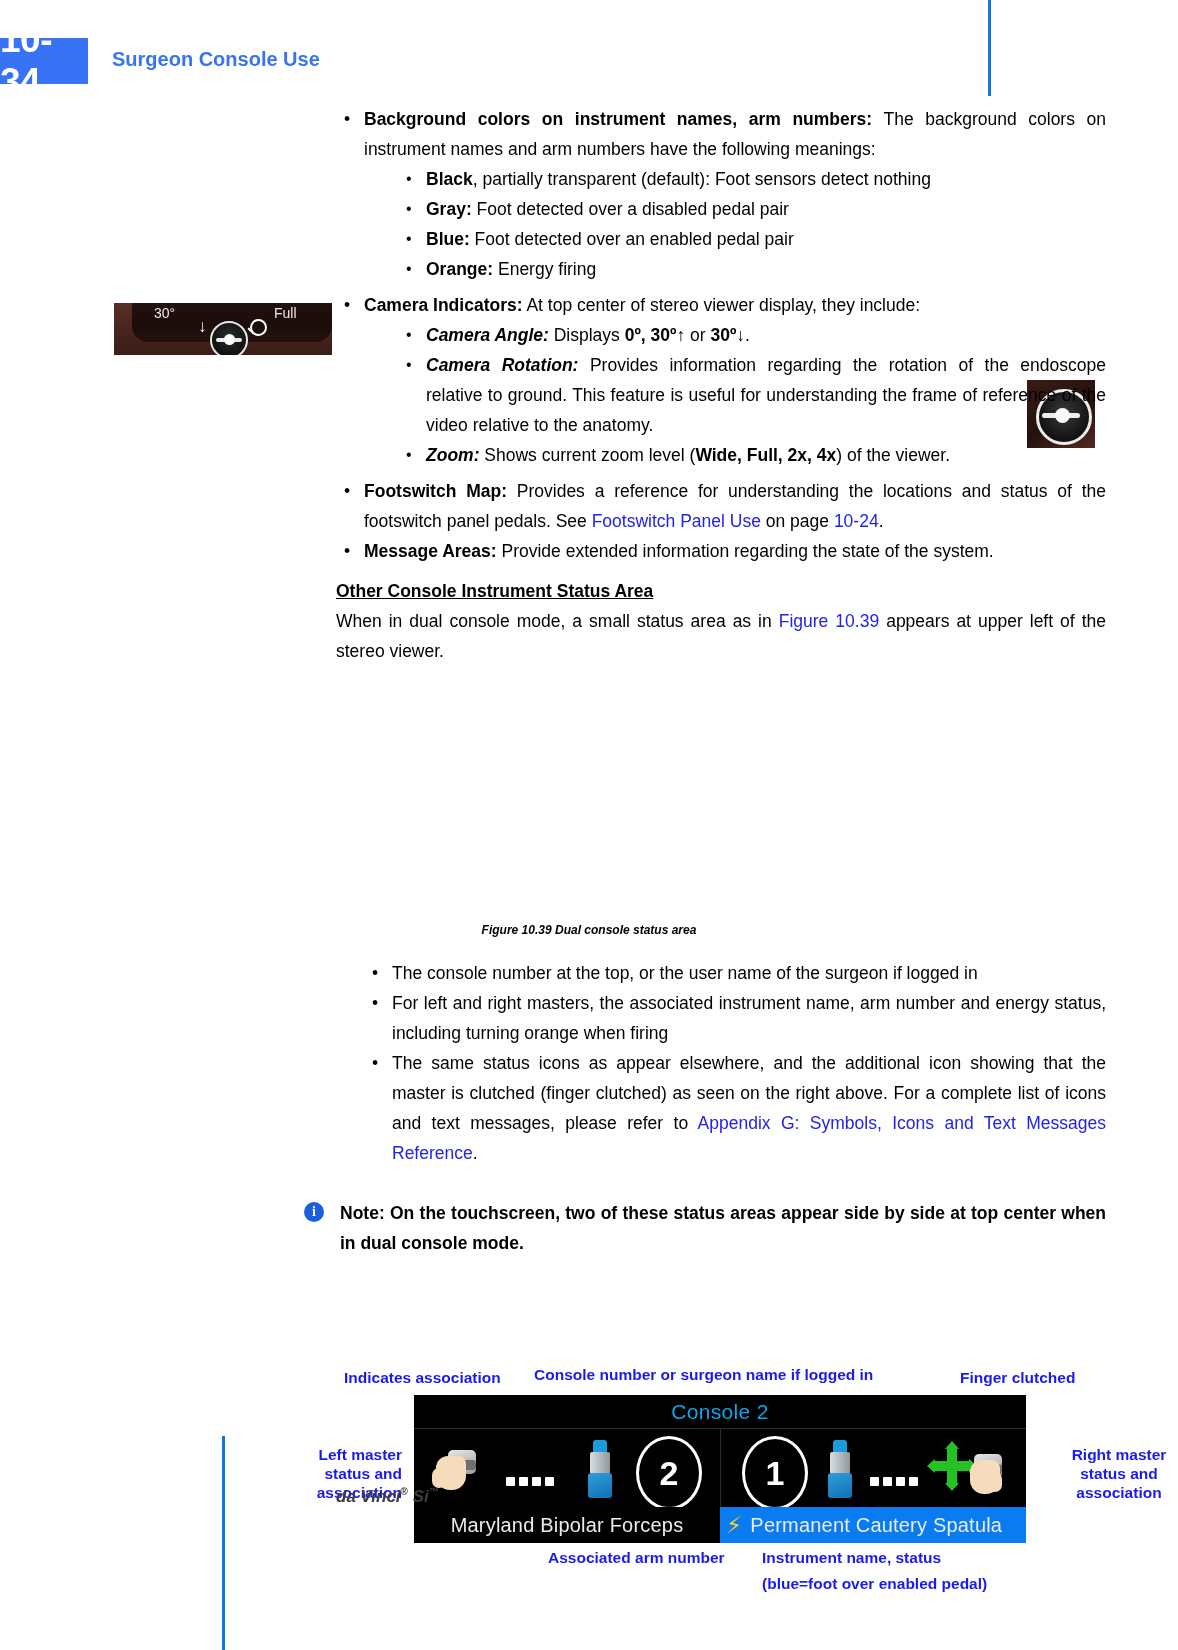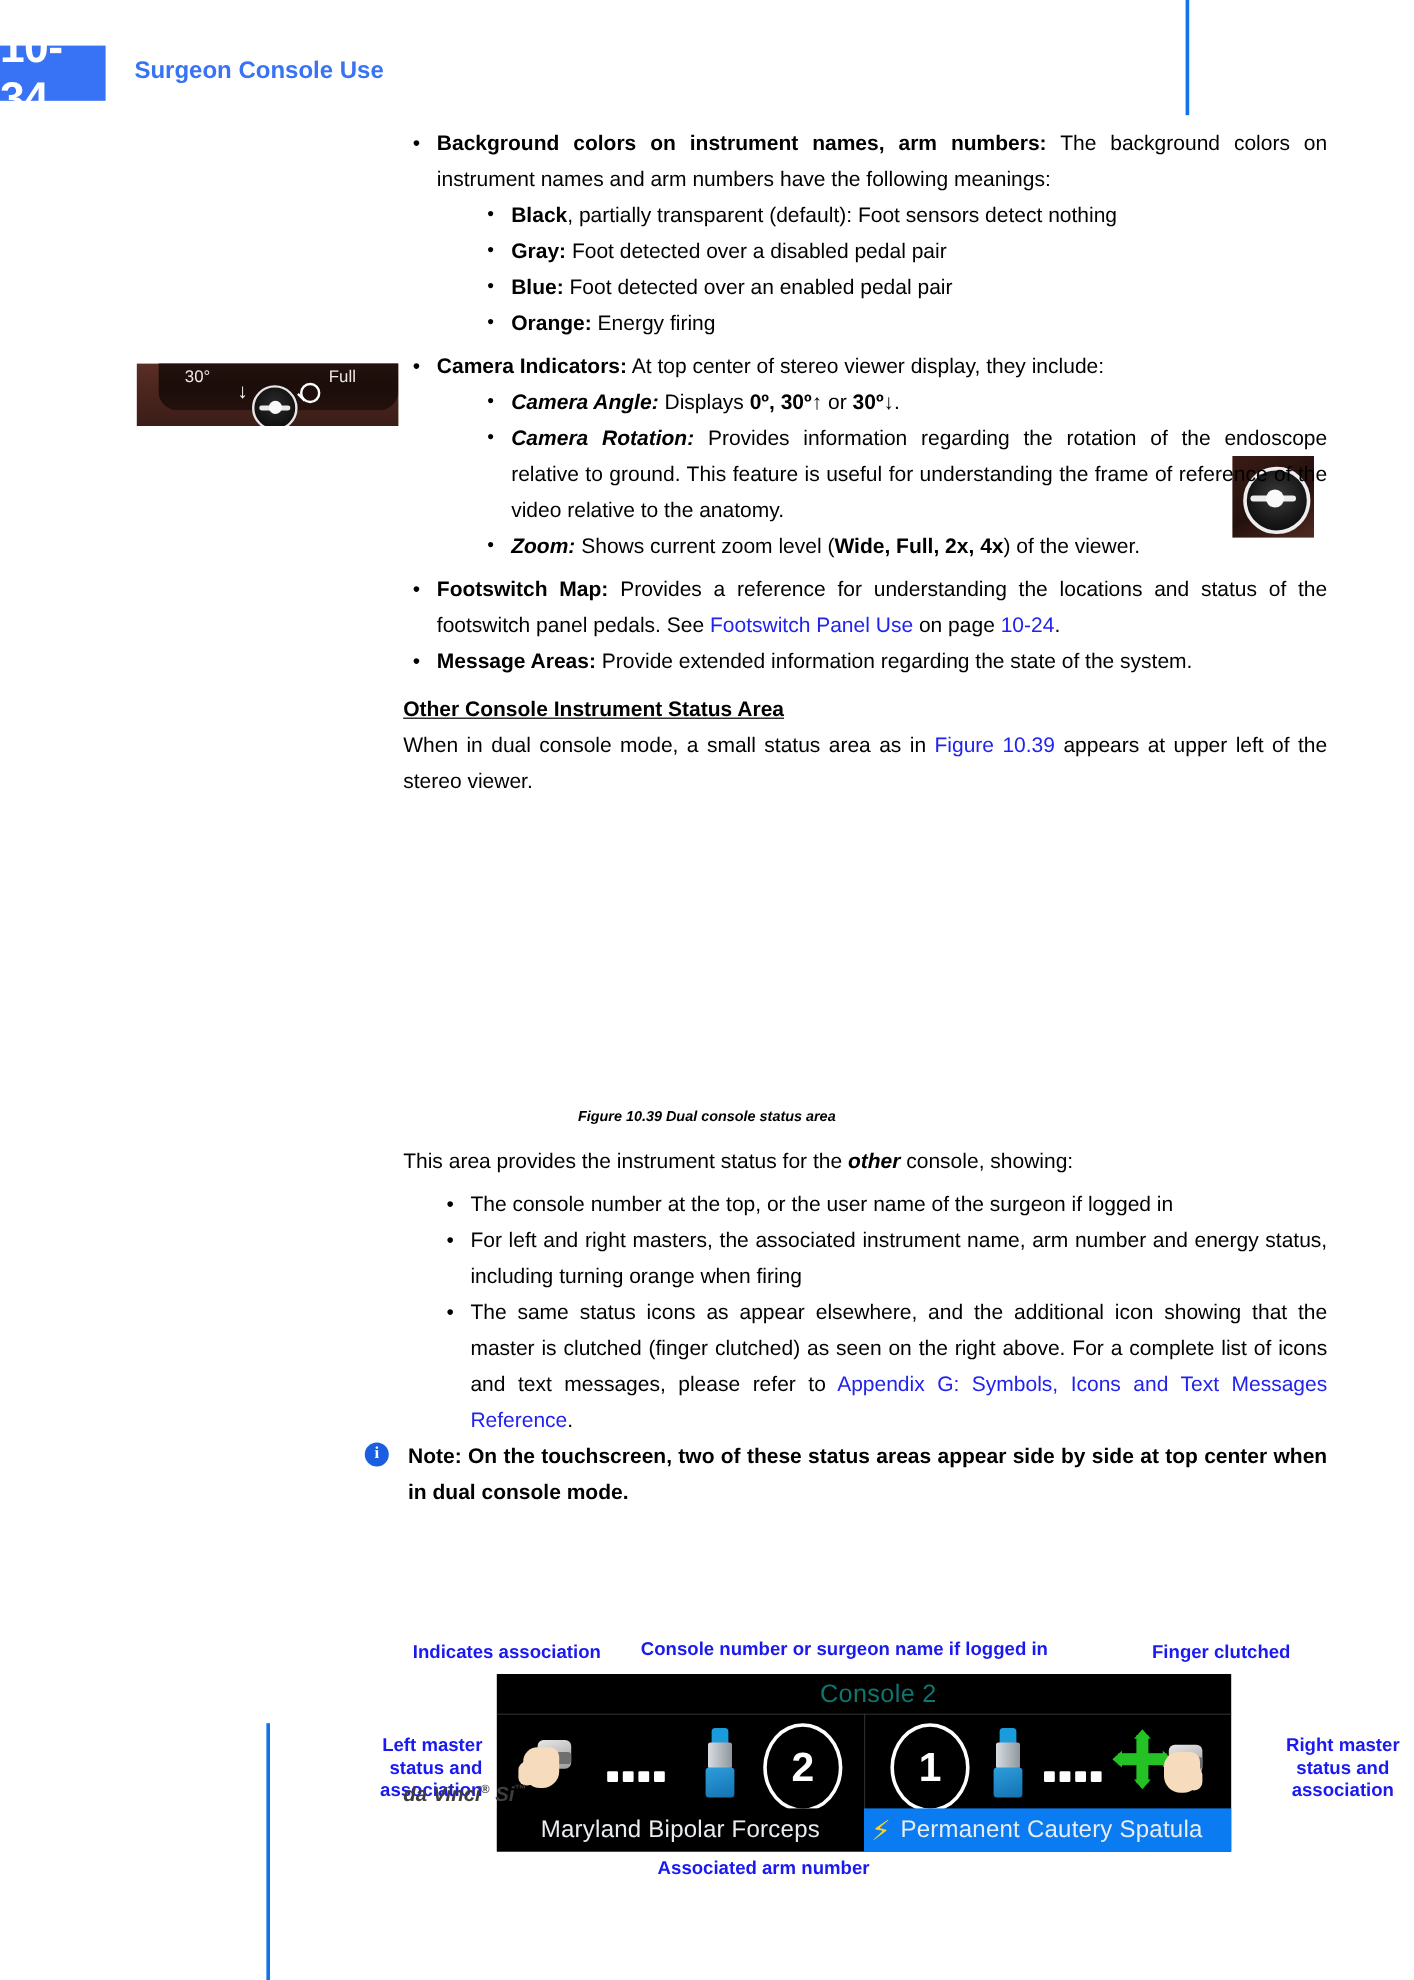--- a/index.html
+++ b/index.html
@@ -80,22 +80,22 @@
   
   .figwrap{position:absolute;left:0;top:680px;width:1178px;height:240px;margin-left:18px;}
   .callout{position:absolute;color:#1a1af0;font-weight:bold;font-size:15.5px;line-height:19px;}
 
   .console{
     position:absolute;left:396px;top:715px;width:612px;height:148px;
     background:#000;overflow:hidden;
   }
   .console-title{
     position:absolute;left:0;top:0;width:100%;height:33px;
-    color:#0f766e;font-size:21px;display:flex;align-items:center;justify-content:center;
-    border-bottom:1px solid #2c2c2c;letter-spacing:0.3px;padding-left:12px;
+    color:#0ea5e9;font-size:21px;display:flex;align-items:center;justify-content:center;
+    border-bottom:1px solid #2c2c2c;letter-spacing:0.3px;
   }
   .vdiv{position:absolute;left:50%;top:33px;width:1px;height:115px;background:#2c2c2c;}
 
   .half{position:absolute;top:33px;width:50%;height:115px;}
   .half.left{left:0;}
   .half.right{left:50%;}
 
   .namebar{
     position:absolute;left:0;bottom:0;width:100%;height:36px;
     display:flex;align-items:center;color:#e9edf0;font-size:20px;letter-spacing:0.2px;
@@ -254,20 +254,24 @@
     <div>association</div>
   </div>
 
   <div class="callout" style="left:1026px;top:765px;width:150px;text-align:center;">
     <div>Right master</div>
     <div>status and</div>
     <div>association</div>
   </div>
 
   <div class="callout" style="left:530px;top:868px;">Associated arm number</div>
+  <div class="callout" style="left:744px;top:868px;">
+    <div>Instrument name, status</div>
+    <div style="margin-top:7px;">(blue=foot over enabled pedal)</div>
+  </div>
 
   <svg style="position:absolute;left:0;top:0;width:1178px;height:240px;pointer-events:none;">
     <line x1="442" y1="712" x2="503" y2="782" stroke="#00d8ef" stroke-width="2.3"></line>
     <line x1="697" y1="710" x2="697" y2="728" stroke="#00d8ef" stroke-width="2.3"></line>
     <line x1="995" y1="712" x2="948" y2="772" stroke="#00d8ef" stroke-width="2.3"></line>
     <line x1="390" y1="798" x2="432" y2="798" stroke="#00d8ef" stroke-width="2.3"></line>
     <line x1="1012" y1="800" x2="1022" y2="800" stroke="#00d8ef" stroke-width="2.3"></line>
     <line x1="657" y1="800" x2="657" y2="868" stroke="#00d8ef" stroke-width="2.3"></line>
   </svg>
 
@@ -328,23 +332,20 @@
         <span class="bolt">⚡</span>
         <span>Permanent Cautery Spatula</span>
       </div>
     </div>
   </div>
 </div>
 
 <div class="figcap">Figure 10.39 Dual console status area</div>
 
 <div class="col" style="top:952px;">
-  <div class="para">
-    <span>This area provides the instrument status for the </span><span class="bi">other</span><span> console, showing:</span>
-  </div>
   <div class="gap6"></div>
 
   <div class="li" style="margin-left:28px;">
     <span class="bullet">•</span>
     <span>The console number at the top, or the user name of the surgeon if logged in</span>
   </div>
   <div class="li" style="margin-left:28px;">
     <span class="bullet">•</span>
     <span>For left and right masters, the associated instrument name, arm number and energy status, including turning orange when firing</span>
   </div>

